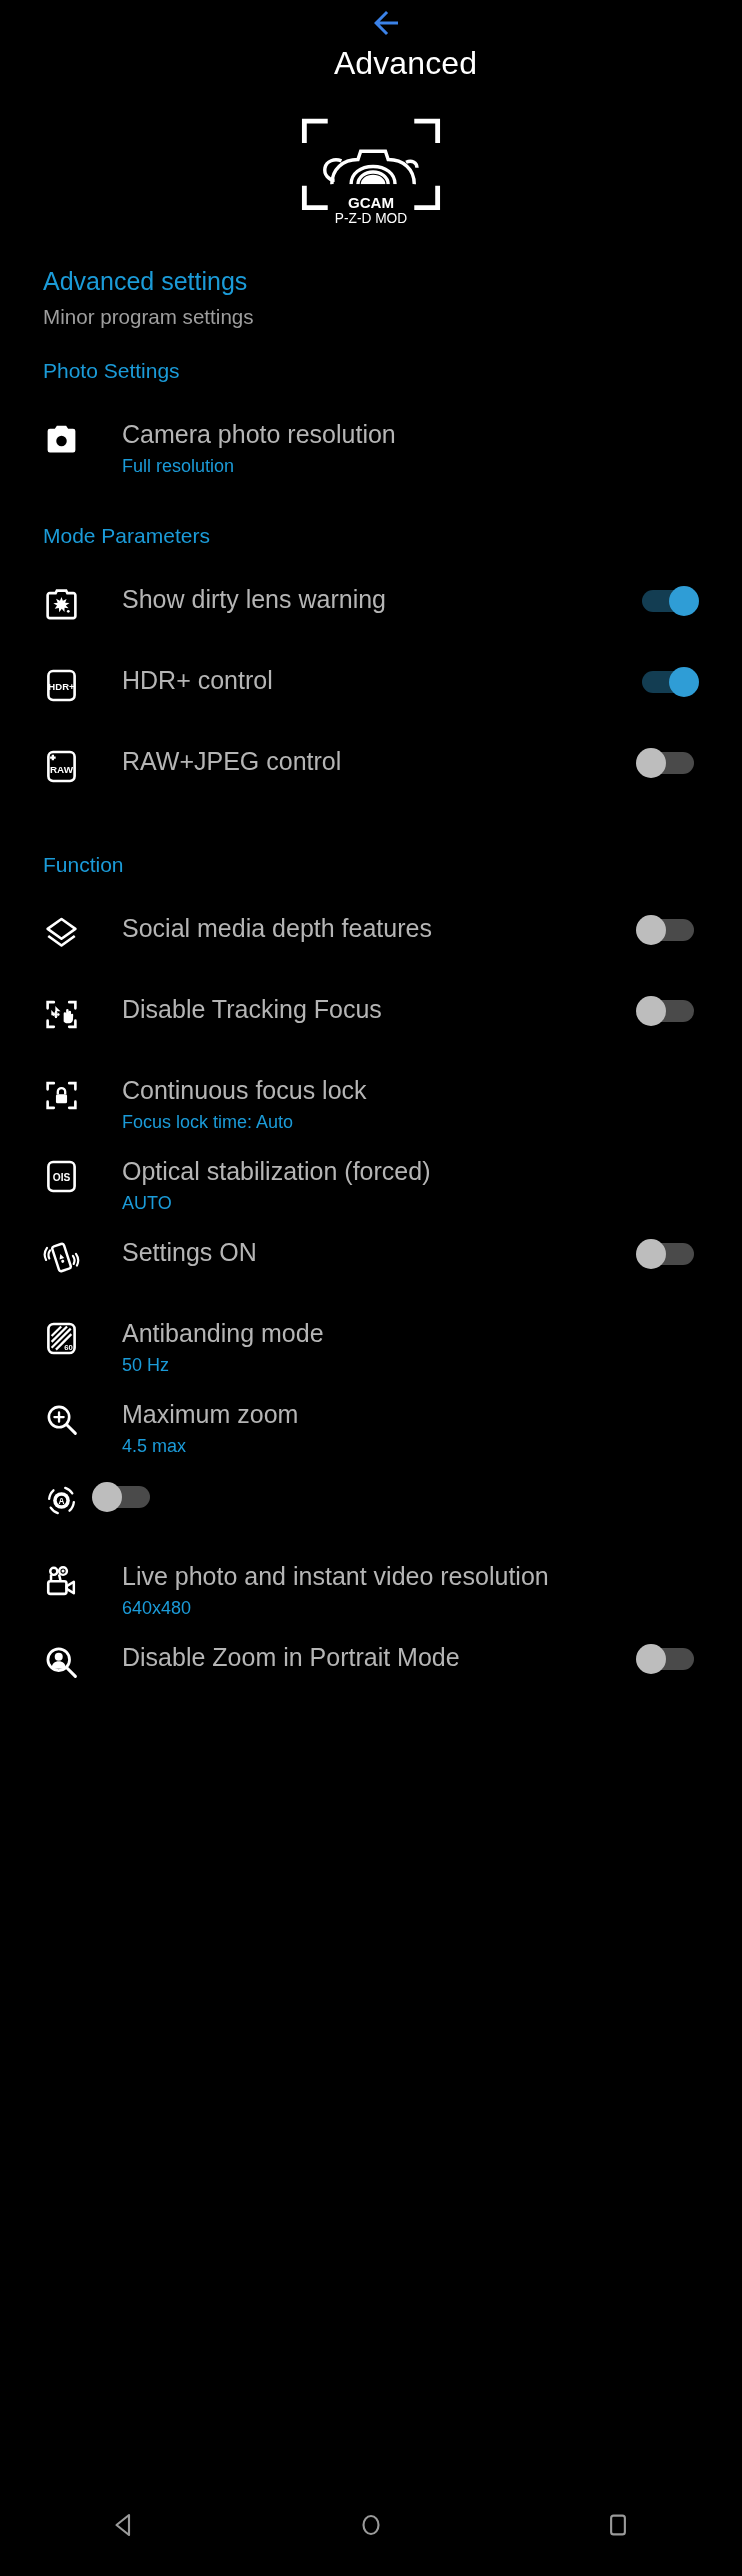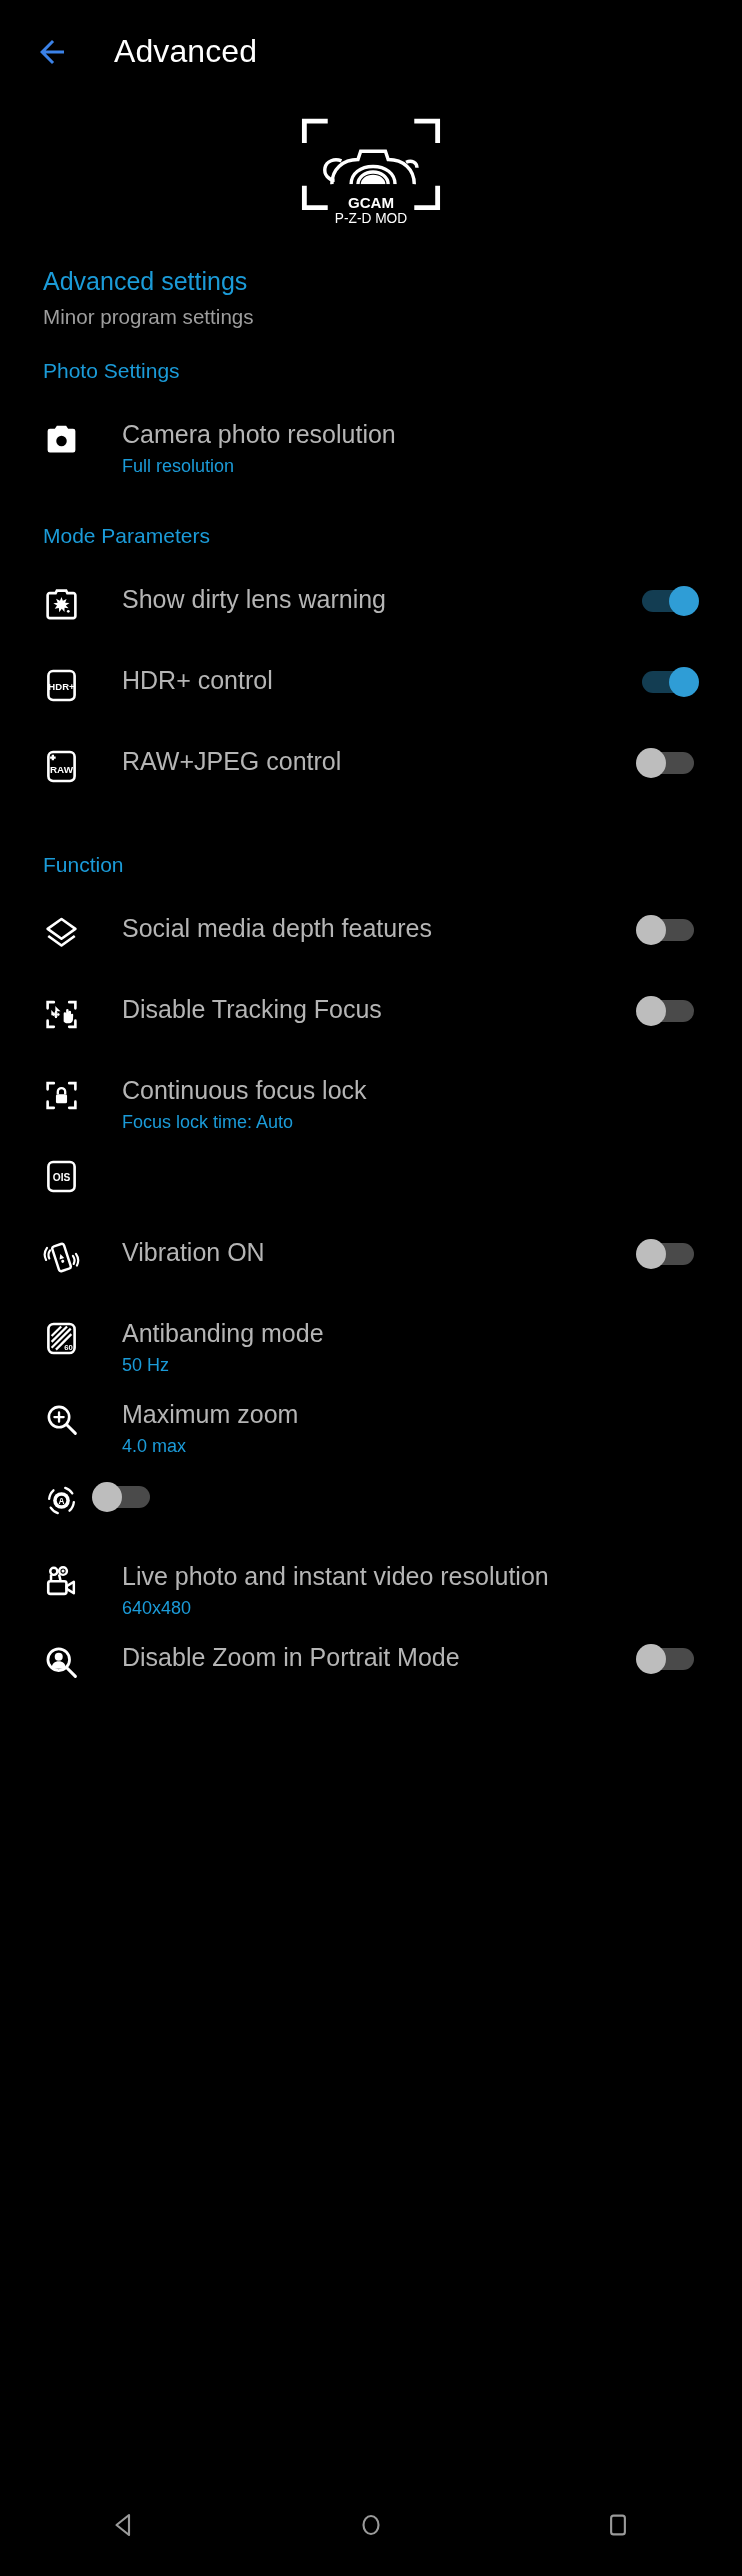--- a/index.html
+++ b/index.html
@@ -9,20 +9,21 @@
     font-family:"Liberation Sans", sans-serif;
     overflow:hidden;
   }
   body { position:relative; }
 
   
   .appbar {
     height:103px;
     display:flex; align-items:center;
     padding-left:29px;
+    flex-direction:column;
   }
   .back-btn {
     width:45px; height:45px;
     display:flex; align-items:center; justify-content:center;
     cursor:pointer;
   }
   .back-btn svg { display:block; }
   .appbar-title {
     color:#ffffff;
     font-size:32px;
@@ -327,40 +328,44 @@
         </div>
         <div class="row-switch"></div>
       </div>
       <div class="row" style="margin-top:15px">
         <div class="row-icon">
           <svg width="37" height="37" viewBox="0 0 24 24">
             <rect x="3.5" y="2.6" width="17" height="18.8" rx="3" fill="none" stroke="#fff" stroke-width="1.7"></rect>
             <text x="12" y="14.6" text-anchor="middle" fill="#fff" font-family="Liberation Sans, sans-serif" font-size="6.6" font-weight="bold">OIS</text>
           </svg>
         </div>
+        <div class="row-text">
+          <div class="row-label">Optical stabilization (forced)</div>
+          <div class="row-value">AUTO</div>
+        </div>
         <div class="row-switch"></div>
       </div>
       <div class="row" style="margin-top:15px">
         <div class="row-icon">
           <svg width="37" height="37" viewBox="0 0 24 24">
             <g transform="rotate(-18 12 12)">
               <rect x="8" y="3.6" width="8" height="16.8" rx="1.6" fill="none" stroke="#fff" stroke-width="1.6"></rect>
               <path d="M12 9.6 L13.6 12.8 L10.4 12.8 Z" fill="#fff"></path>
               <circle cx="12" cy="14.6" r="1" fill="#fff"></circle>
             </g>
             <g fill="none" stroke="#fff" stroke-width="1.4" stroke-linecap="round">
               <path d="M4.6 7.4 A5 5 0 0 0 4.1 12.6"></path>
               <path d="M2.6 5.8 A7.4 7.4 0 0 0 2 13.6"></path>
               <path d="M19.4 11 A5 5 0 0 1 19.9 16.2"></path>
               <path d="M21.4 9.6 A7.4 7.4 0 0 1 22 17.2"></path>
             </g>
           </svg>
         </div>
         <div class="row-text">
-          <div class="row-label">Vibration ON</div>
+          <div class="row-label">Settings ON</div>
         </div>
         <div class="row-switch">
           <div class="switch off">
             <div class="track"></div>
             <div class="thumb"></div>
           </div>
         </div>
       </div>
       <div class="row" style="margin-top:15px">
         <div class="row-icon">
@@ -384,21 +389,21 @@
       <div class="row" style="margin-top:15px">
         <div class="row-icon">
           <svg width="37" height="37" viewBox="0 0 24 24">
             <circle cx="10.4" cy="10.4" r="6.6" fill="none" stroke="#fff" stroke-width="1.7"></circle>
             <path d="M15.4 15.4 L21 21" stroke="#fff" stroke-width="1.9" stroke-linecap="round"></path>
             <path d="M10.4 7.4 L10.4 13.4 M7.4 10.4 L13.4 10.4" stroke="#fff" stroke-width="1.5" stroke-linecap="round"></path>
           </svg>
         </div>
         <div class="row-text">
           <div class="row-label">Maximum zoom</div>
-          <div class="row-value">4.0 max</div>
+          <div class="row-value">4.5 max</div>
         </div>
         <div class="row-switch"></div>
       </div>
       <div class="row" style="margin-top:15px">
         <div class="row-icon">
           <svg width="37" height="37" viewBox="0 0 24 24">
             <circle cx="12" cy="12" r="5.4" fill="#fff"></circle>
             <circle cx="12" cy="12" r="3.1" fill="#000"></circle>
             <text x="12" y="14.3" text-anchor="middle" fill="#fff" font-family="Liberation Sans, sans-serif" font-size="5.4" font-weight="bold">A</text>
             <g fill="none" stroke="#fff" stroke-width="1.5" stroke-linecap="round">

